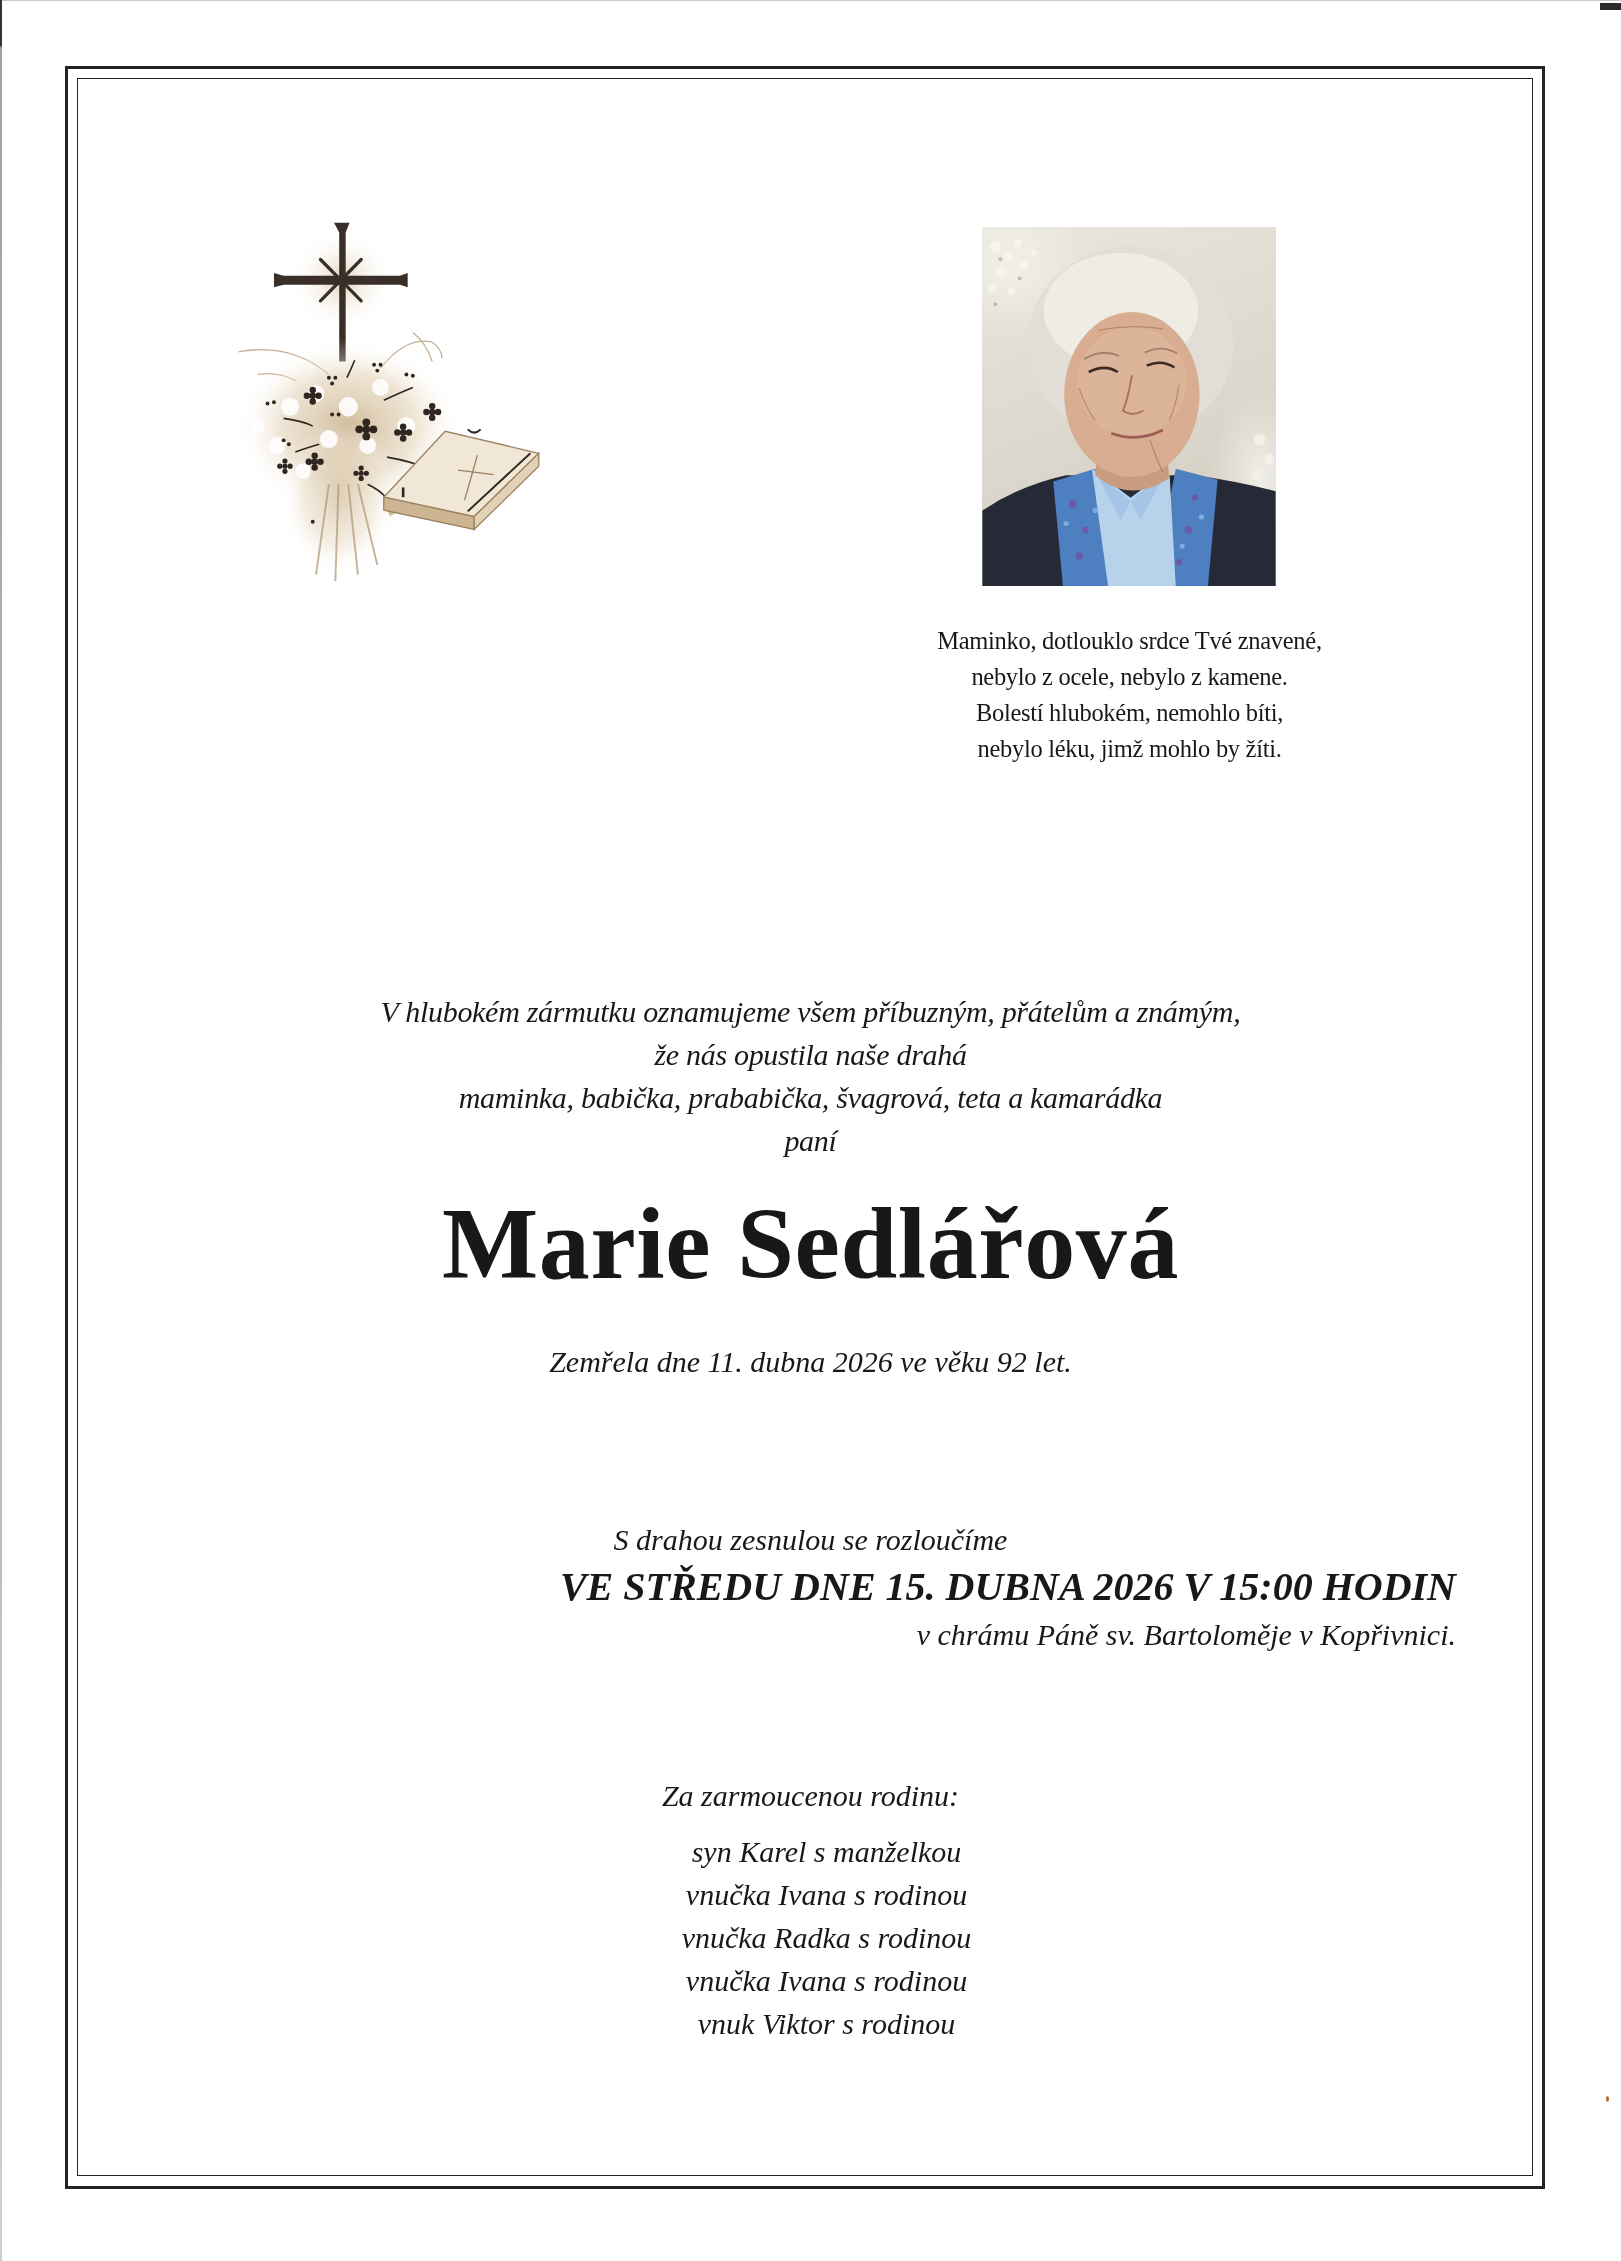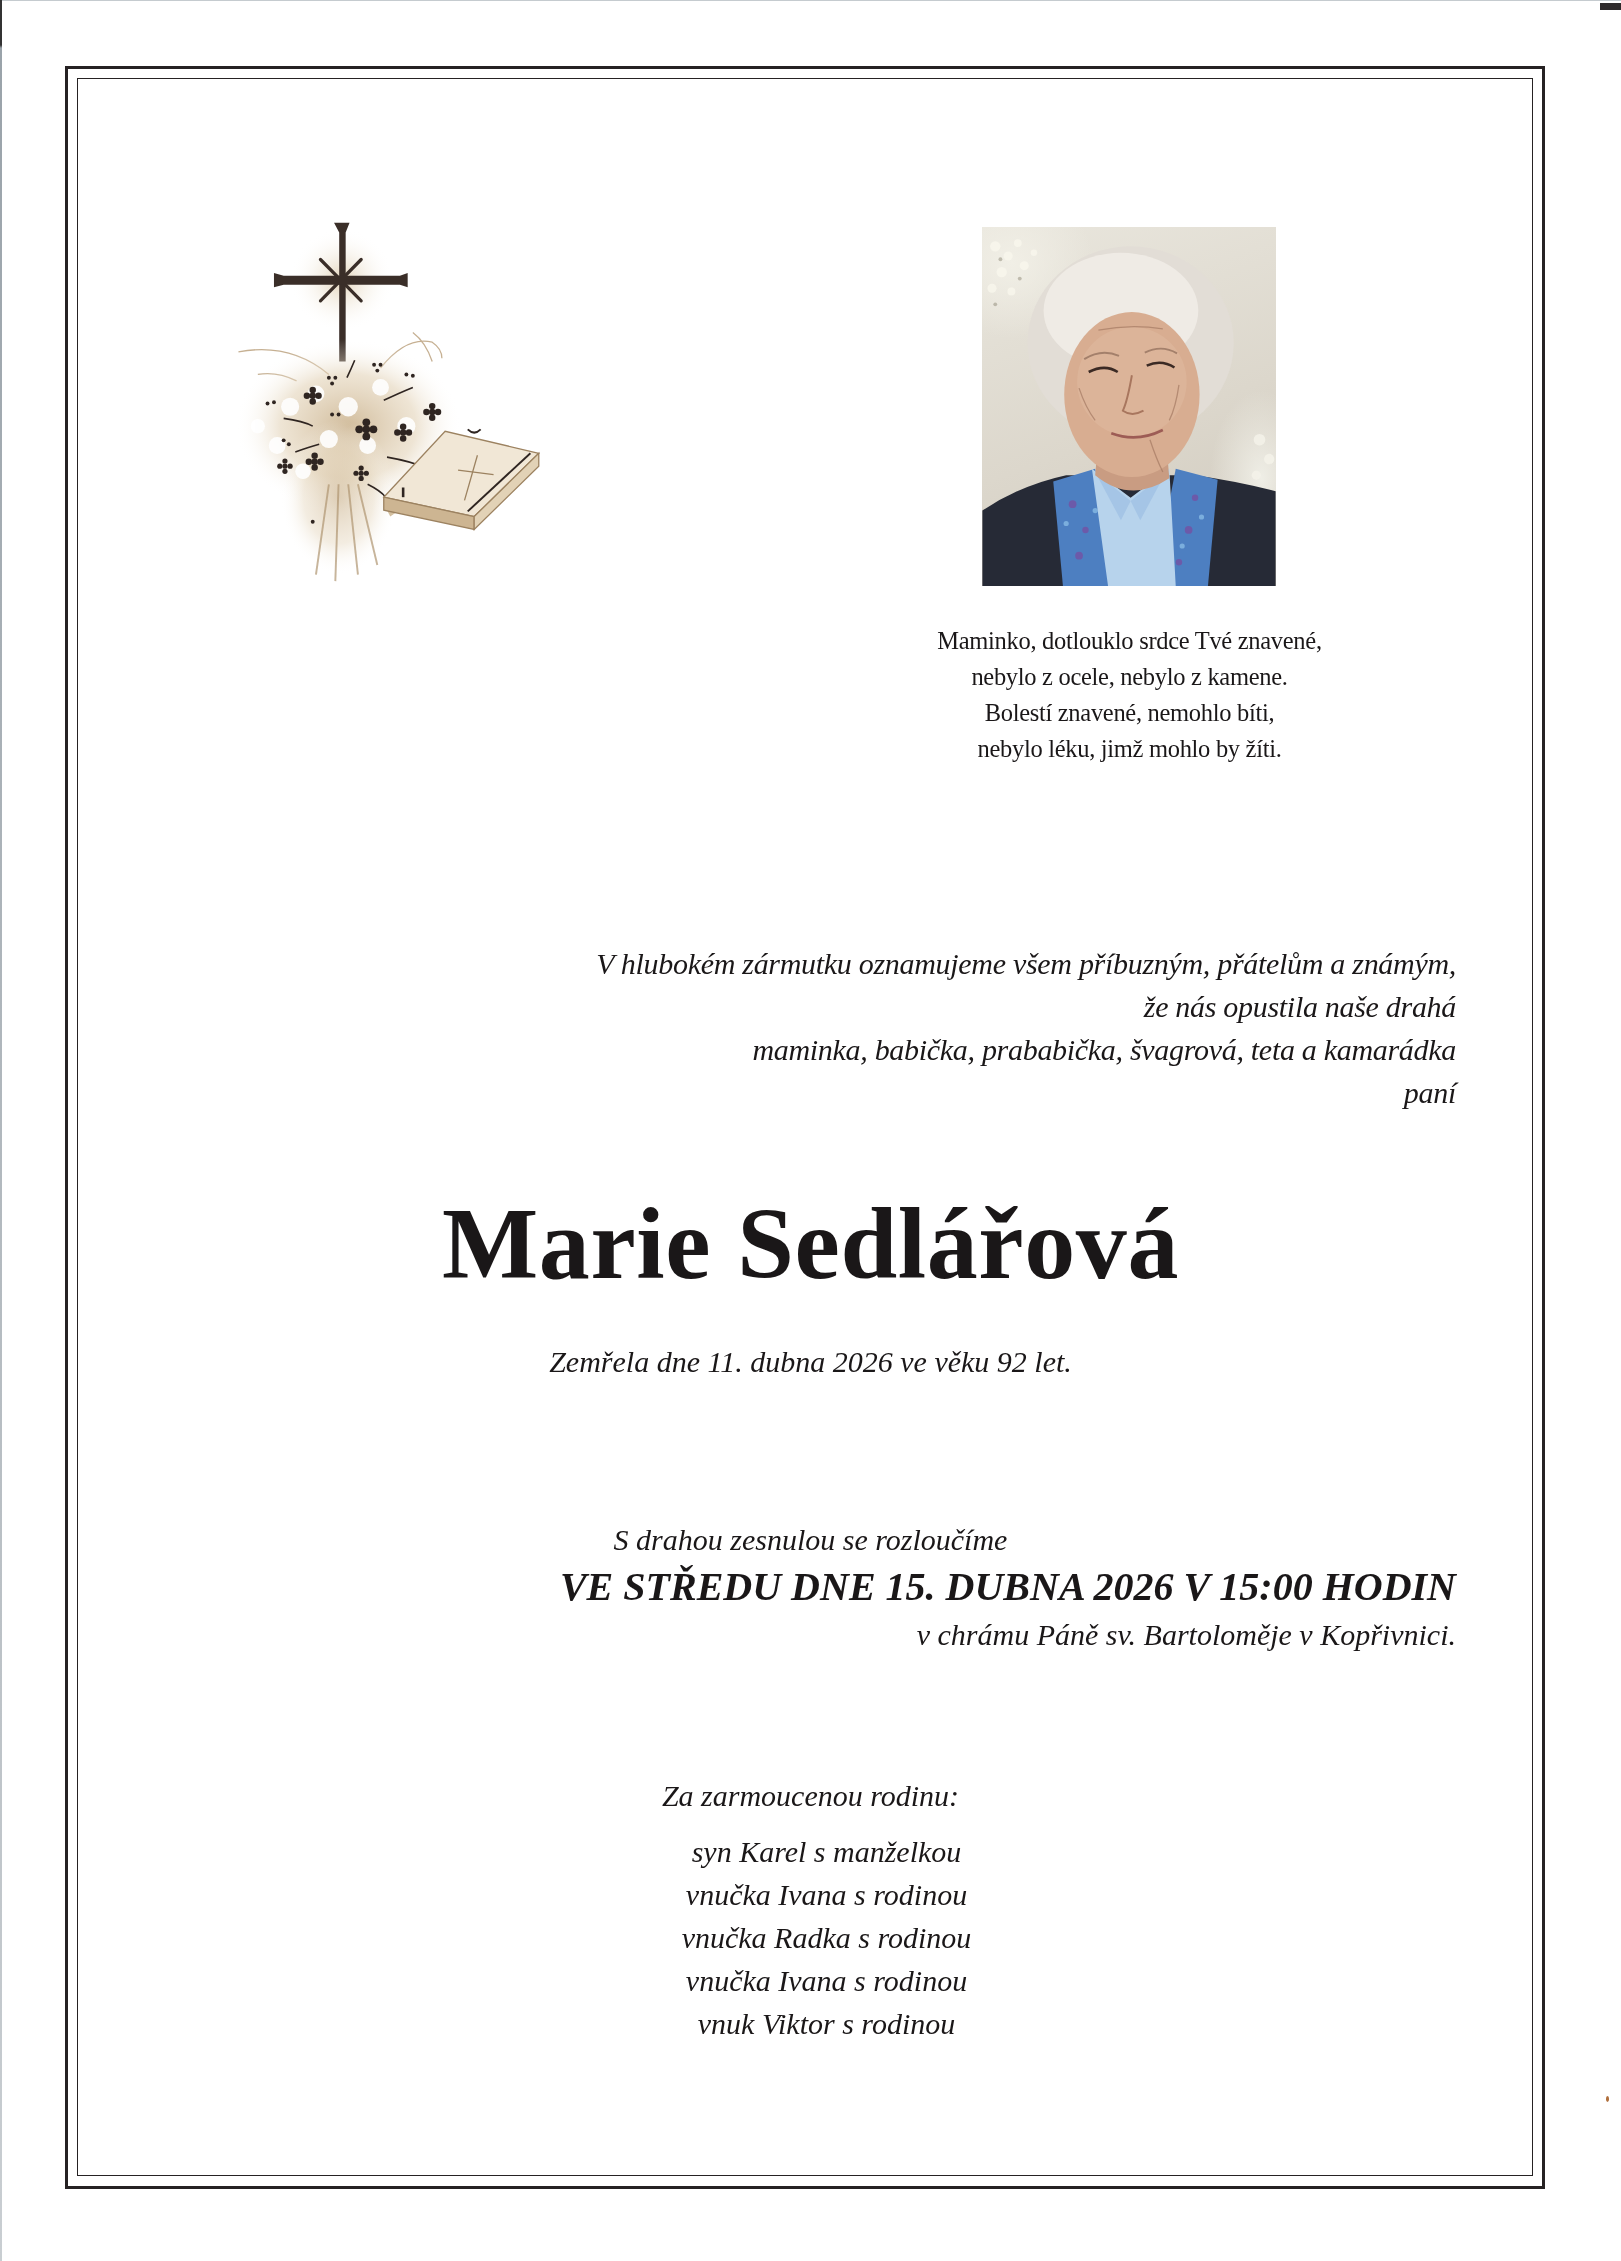--- a/index.html
+++ b/index.html
@@ -39,22 +39,22 @@
         radial-gradient(ellipse 40% 30% at 10% 10%, #f1efe6 0, rgba(241,239,230,0) 70%),
         radial-gradient(ellipse 25% 35% at 95% 70%, #efeee6 0, rgba(239,238,230,0) 70%),
         linear-gradient(160deg, #e9e6dd 0%, #dcd7cc 55%, #cfc9bd 100%);
     }
     .poem {
       position: absolute; left: 839px; top: 623px; width: 581px;
       text-align: center; font-size: 24.5px; line-height: 36px;
       letter-spacing: -0.3px;
     }
     .intro {
-      position: absolute; left: 165px; top: 942px; width: 1291px;
-      text-align: right; font-style: italic; font-size: 30px; line-height: 43px;
+      position: absolute; left: 165px; top: 990px; width: 1291px;
+      text-align: center; font-style: italic; font-size: 30px; line-height: 43px;
       letter-spacing: -0.3px;
     }
     .name {
       position: absolute; left: 165px; top: 1186px; width: 1291px;
       text-align: center; font-weight: bold; font-size: 102px;
       line-height: 116px; letter-spacing: 0.6px;
     }
     .died {
       position: absolute; left: 165px; top: 1342px; width: 1291px;
       text-align: center; font-style: italic; font-size: 30px; line-height: 39px;
@@ -312,21 +312,21 @@
       <path d="M305 245 Q300 280 290 300"></path>
       <path d="M260 330 Q270 360 280 380"></path>
       <path d="M180 160 Q230 150 280 158"></path>
     </g>
   </svg>
 </div>
 
 <div class="poem">
   <div>Maminko, dotlouklo srdce Tvé znavené,</div>
   <div>nebylo z ocele, nebylo z kamene.</div>
-  <div>Bolestí znavené, nemohlo bíti,</div>
+  <div>Bolestí hlubokém, nemohlo bíti,</div>
   <div>nebylo léku, jimž mohlo by žíti.</div>
 </div>
 
 <div class="intro">
   <div>V hlubokém zármutku oznamujeme všem příbuzným, přátelům a známým,</div>
   <div>že nás opustila naše drahá</div>
   <div>maminka, babička, prababička, švagrová, teta a kamarádka</div>
   <div>paní</div>
 </div>
 

